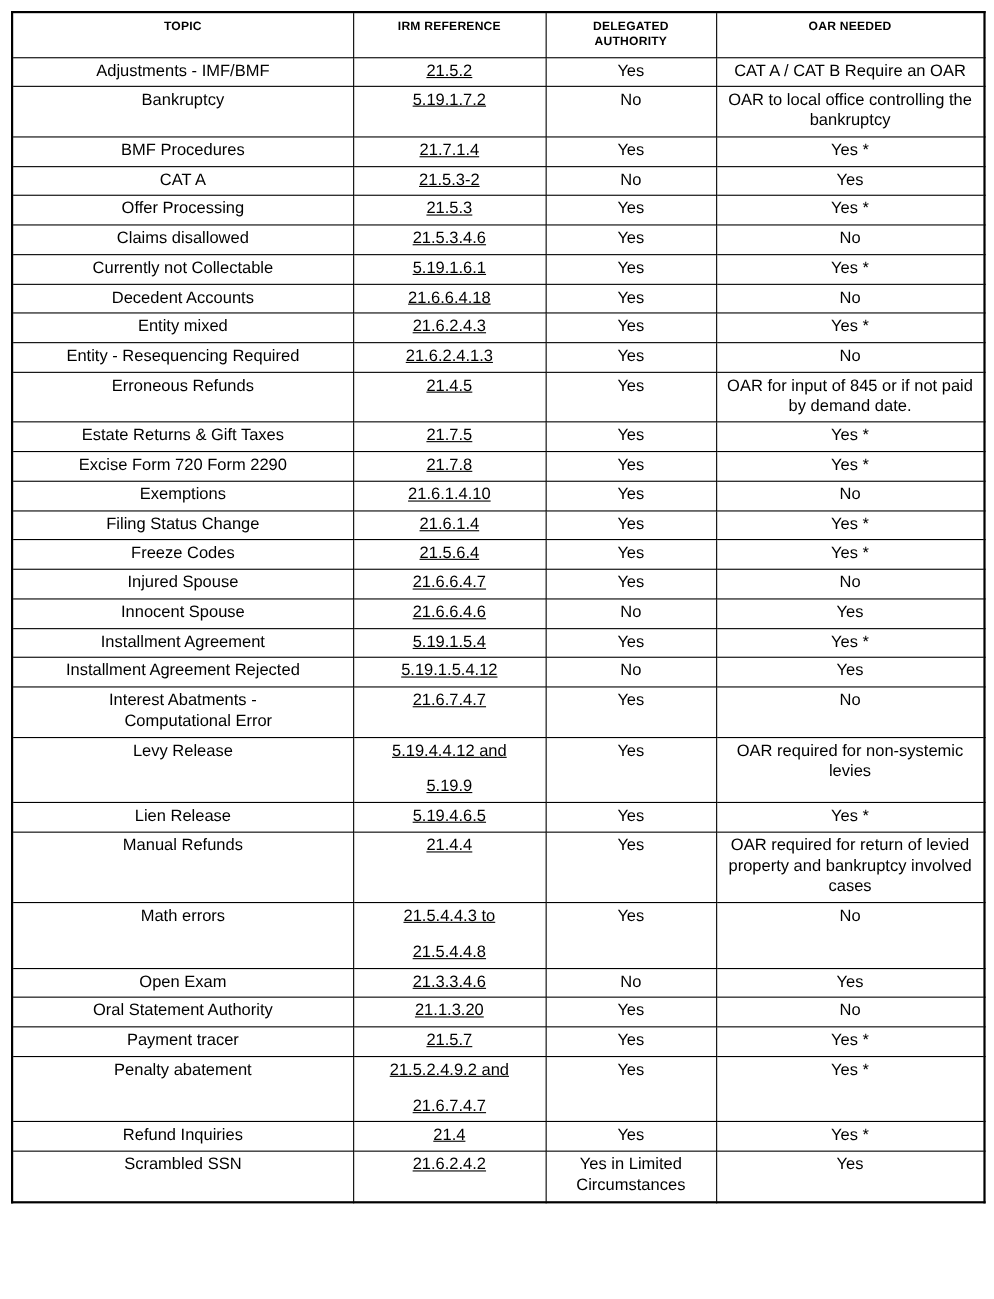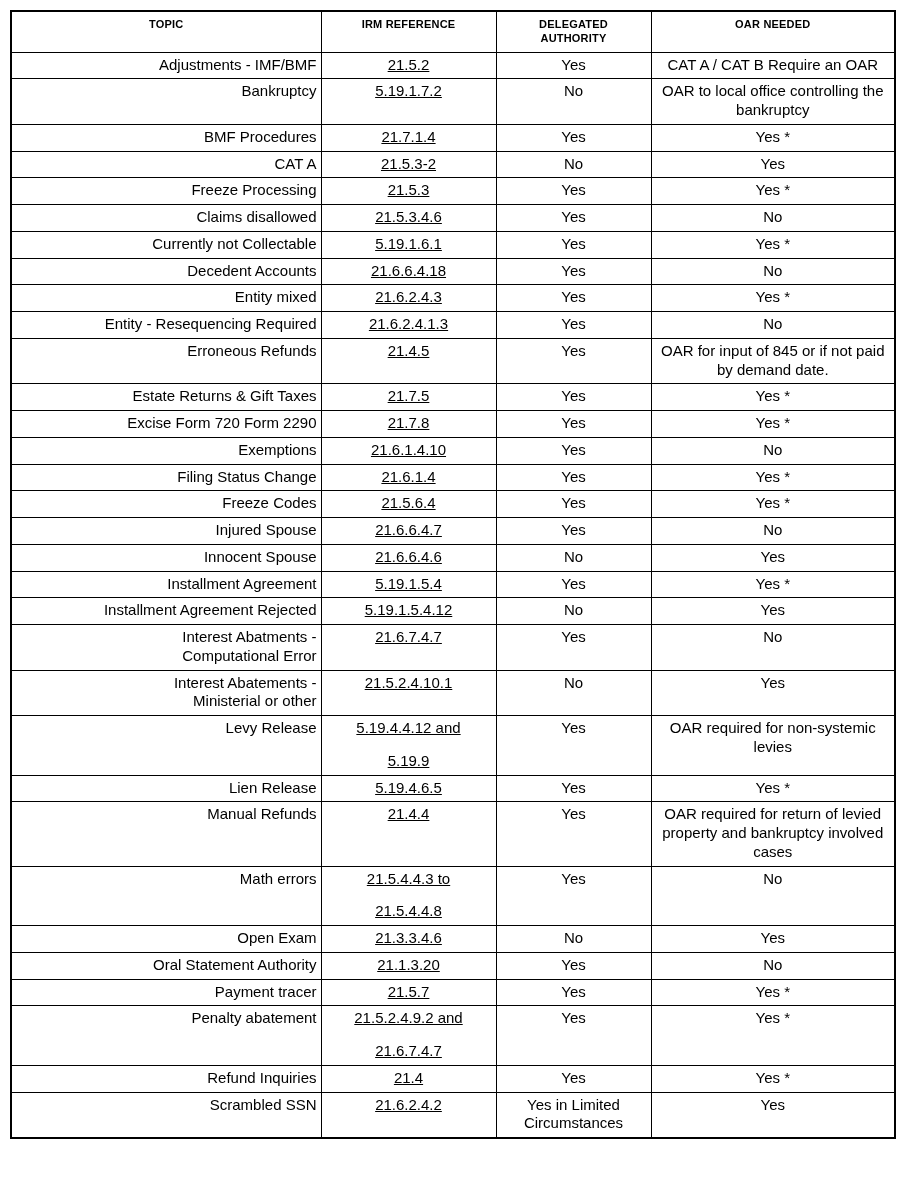--- a/index.html
+++ b/index.html
@@ -41,21 +41,21 @@
   }
   table.irm thead th {
     text-align: center;
     font-weight: bold;
     font-size: 11px;
     padding-top: 6px;
     padding-bottom: 6px;
     letter-spacing: 0.2px;
   }
   td.topic {
-    text-align: right;
+    text-align: center;
     padding-left: 10px;
   }
   td.topic .cont {
     display: block;
     padding-left: 28px;
   }
   td.ref, td.auth, td.oar {
     text-align: center;
   }
   td.ref .u {
@@ -109,21 +109,21 @@
           <td class="auth">Yes</td>
           <td class="oar">Yes *</td>
         </tr>
         <tr>
           <td class="topic"><span>CAT A</span></td>
           <td class="ref"><span class="u">21.5.3-2</span></td>
           <td class="auth">No</td>
           <td class="oar">Yes</td>
         </tr>
         <tr>
-          <td class="topic"><span>Freeze Processing</span></td>
+          <td class="topic"><span>Offer Processing</span></td>
           <td class="ref"><span class="u">21.5.3</span></td>
           <td class="auth">Yes</td>
           <td class="oar">Yes *</td>
         </tr>
         <tr>
           <td class="topic"><span>Claims disallowed</span></td>
           <td class="ref"><span class="u">21.5.3.4.6</span></td>
           <td class="auth">Yes</td>
           <td class="oar">No</td>
         </tr>
@@ -209,26 +209,20 @@
           <td class="topic"><span>Installment Agreement Rejected</span></td>
           <td class="ref"><span class="u">5.19.1.5.4.12</span></td>
           <td class="auth">No</td>
           <td class="oar">Yes</td>
         </tr>
         <tr>
           <td class="topic"><span>Interest Abatments -</span><span class="cont">Computational Error</span></td>
           <td class="ref"><span class="u">21.6.7.4.7</span></td>
           <td class="auth">Yes</td>
           <td class="oar">No</td>
-        </tr>
-        <tr>
-          <td class="topic"><span>Interest Abatements -</span><span class="cont">Ministerial  or other</span></td>
-          <td class="ref"><span class="u">21.5.2.4.10.1</span></td>
-          <td class="auth">No</td>
-          <td class="oar">Yes</td>
         </tr>
         <tr>
           <td class="topic"><span>Levy Release</span></td>
           <td class="ref"><span class="u">5.19.4.4.12 and</span><span class="u line2">5.19.9</span></td>
           <td class="auth">Yes</td>
           <td class="oar">OAR required for non-systemic levies</td>
         </tr>
         <tr>
           <td class="topic"><span>Lien Release</span></td>
           <td class="ref"><span class="u">5.19.4.6.5</span></td>

